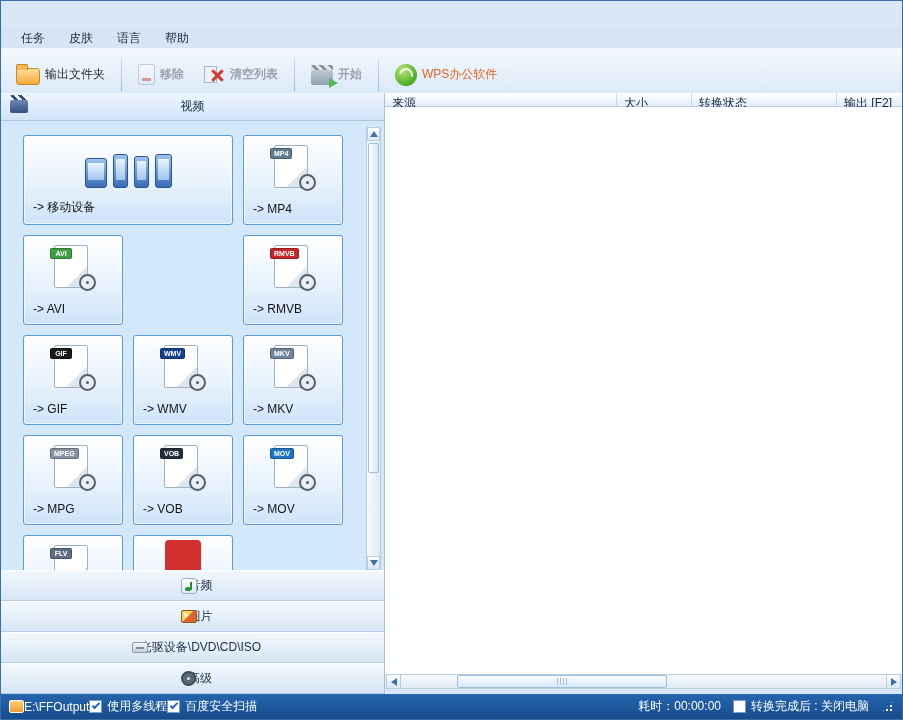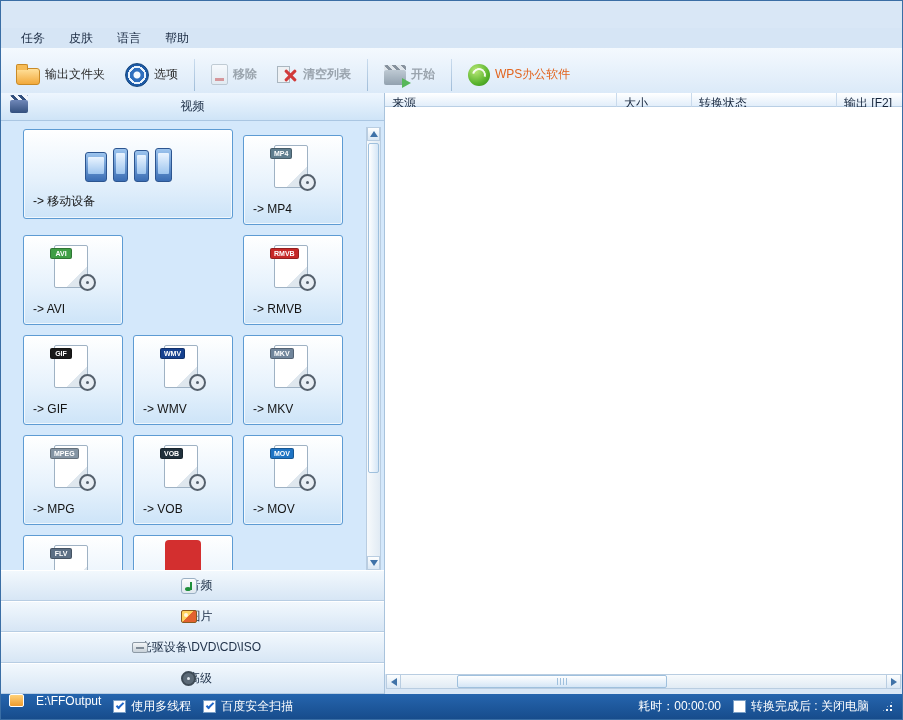--- a/index.html
+++ b/index.html
@@ -155,21 +155,21 @@
   .tri-left { width:0; height:0; border-top:4px solid transparent; border-bottom:4px solid transparent; border-right:6px solid #3f72a8; }
   .tri-right { width:0; height:0; border-top:4px solid transparent; border-bottom:4px solid transparent; border-left:6px solid #3f72a8; }
   .hs-thumb { position:absolute; top:0; bottom:0; left:70px; width:210px; border-radius:2px;
              background:linear-gradient(#ffffff,#d5e6f6); border:1px solid #9fc0dd;
              display:flex; align-items:center; justify-content:center; }
   .ridges { width:11px; height:7px; background:repeating-linear-gradient(90deg,#9fc0dd 0 1px,transparent 1px 3px); }
   .bottom-gap { height:5px; flex:none; background:#d9e7f6; }
 
   
   .statusbar { position:absolute; left:0; right:0; bottom:0; height:25px;
-               display:flex; gap:12px; padding:0 8px;
+               display:flex; align-items:center; padding:0 8px;
                background:linear-gradient(#2565ae,#174c8c); color:#ffffff; font-size:12px; }
   .sb-icon { width:15px; height:13px; border-radius:2px; border:1px solid #ffffff;
              background:linear-gradient(#ffd27a,#ef9b2d); }
   .sb-path { color:#ffffff; }
   .sb-check { display:flex; align-items:center; gap:5px; color:#ffffff; }
   .cbox { width:13px; height:13px; background:#ffffff; border:1px solid #7aa0c8; display:flex; align-items:flex-start; justify-content:center; }
   .check { width:8px; height:4px; border-left:2px solid #1d66c9; border-bottom:2px solid #1d66c9;
            transform:rotate(-45deg); margin-top:2px; }
   .sb-right { margin-left:auto; display:flex; align-items:center; gap:12px; }
   .grip { width:13px; height:13px;
@@ -187,24 +187,20 @@
     <span class="menu-item">皮肤</span>
     <span class="menu-item">语言</span>
     <span class="menu-item">帮助</span>
   </div>
 
   <div class="toolbar">
     <div class="tb-btn">
       <span class="icon-folder"></span>
       <span class="tb-label">输出文件夹</span>
     </div>
-    <div class="tb-btn">
-      <span class="icon-options"></span>
-      <span class="tb-label">选项</span>
-    </div>
     <span class="tb-sep"></span>
     <div class="tb-btn">
       <span class="icon-remove"></span>
       <span class="tb-label dis">移除</span>
     </div>
     <div class="tb-btn">
       <span class="icon-clear">
           <span class="page"></span>
           <span class="xb xb1"></span>
           <span class="xb xb2"></span>
@@ -226,21 +222,21 @@
   <div class="main">
 
     <div class="left-panel">
       <div class="panel-header">
         <span class="hdr-icon"></span>
         <span class="hdr-label">视频</span>
       </div>
 
       <div class="grid-area">
 
-        <div class="fmt-btn wide" style="left:22px; top:8px;">
+        <div class="fmt-btn wide" style="left:22px; top:14px;">
           <div class="devices-icon">
             <span class="dev d1"></span>
               <span class="dev d2"></span>
               <span class="dev d3"></span>
               <span class="dev d4"></span>
           </div>
           <span class="fmt-label">-&gt; 移动设备</span>
         </div>
 
         <div class="fmt-btn" style="left:242px; top:14px;">

